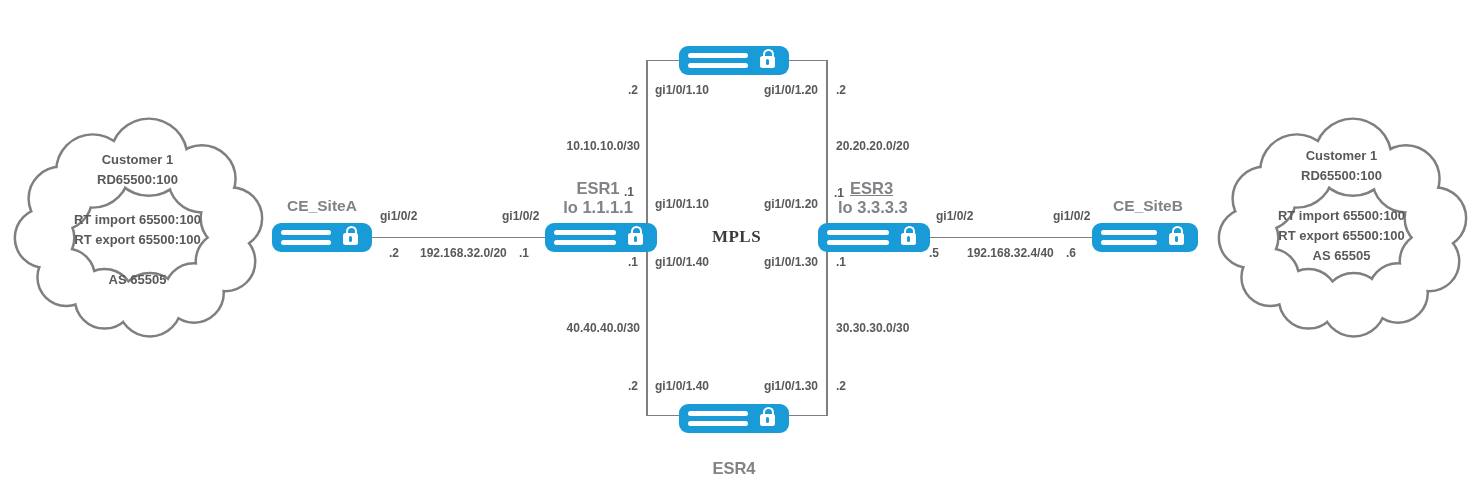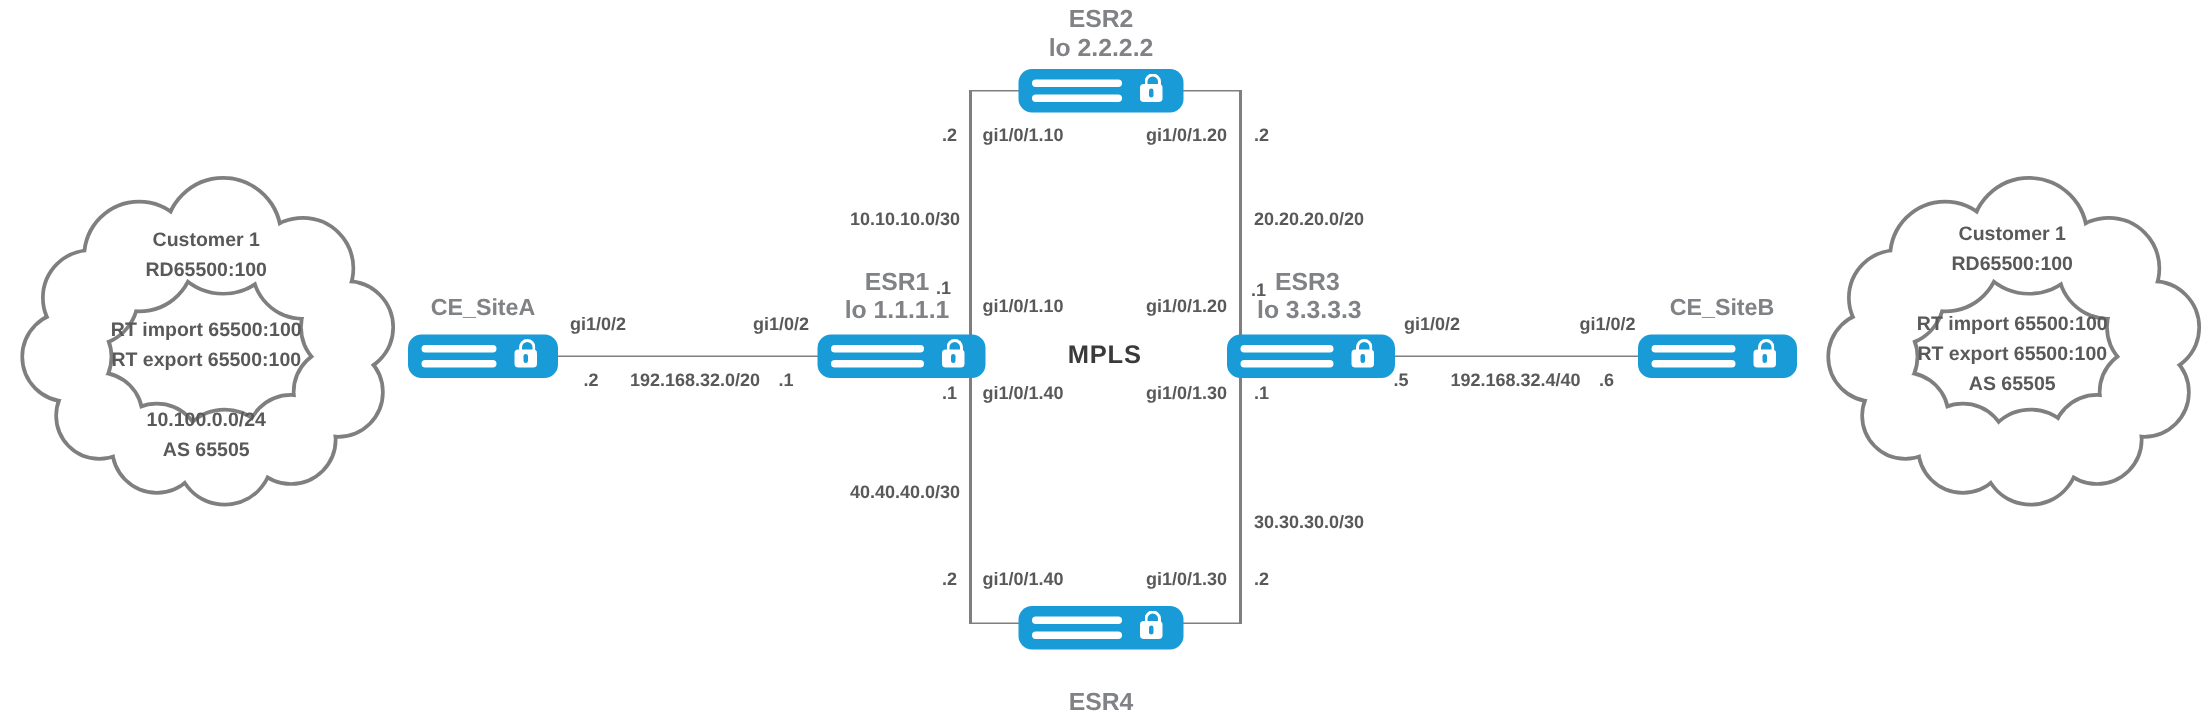--- a/index.html
+++ b/index.html
@@ -101,21 +101,20 @@
         <circle cx="52" cy="88" r="31"></circle>
     </g>
   </svg>
   <div class="cloud-text" style="left:30px;top:150px;width:215px;">
     <div>Customer 1</div>
     <div>RD65500:100</div>
     <div></div>
     <div>RT import 65500:100</div>
     <div>RT export 65500:100</div>
     <div></div>
-    <div>10.100.0.0/24</div>
     <div>AS 65505</div>
   </div>
 
   <svg class="cloud-svg" style="left:1212px;top:112px;" width="258" height="236" viewBox="0 0 260 240">
     <g class="cloud-stroke">
       <circle cx="85" cy="60" r="36"></circle>
         <circle cx="142" cy="46" r="38"></circle>
         <circle cx="196" cy="68" r="33"></circle>
       <circle cx="226" cy="108" r="30"></circle>
         <circle cx="220" cy="152" r="29"></circle>
@@ -210,32 +209,28 @@
       </div>
   </div>
 
   <div class="name-lbl" style="left:264px;top:197px;width:116px;">CE_SiteA</div>
   <div class="name-lbl" style="left:1090px;top:197px;width:116px;">CE_SiteB</div>
 
   <div class="esr-lbl" style="left:556px;top:179px;width:84px;">
     <div>ESR1</div>
     <div>lo 1.1.1.1</div>
   </div>
-  <div class="esr-lbl" style="left:674px;top:4px;width:120px;">
-    <div>ESR2</div>
-    <div>lo 2.2.2.2</div>
-  </div>
-  <div class="esr-lbl" style="left:850px;top:179px;text-align:left;">ESR3</div>
+  <div class="esr-lbl" style="left:850px;top:179px;text-align:left;text-decoration:underline;">ESR3</div>
   <div class="esr-lbl" style="left:838px;top:198px;text-align:right;">lo 3.3.3.3</div>
   <div class="esr-lbl" style="left:674px;top:440px;width:120px;margin-top:19px;">
     <div>ESR4</div>
     <div>lo 4.4.4.4</div>
   </div>
 
-  <div class="mpls-lbl" style="left:646px;top:227px;width:181px;">MPLS</div>
+  <div class="mpls-lbl" style="left:646px;top:227px;width:181px;font-family:Liberation Serif, serif;">MPLS</div>
 
   <span class="if-lbl" style="left:380px;top:209px;">gi1/0/2</span>
   <span class="if-lbl" style="left:502px;top:209px;">gi1/0/2</span>
   <span class="if-lbl" style="left:389px;top:246px;">.2</span>
   <span class="if-lbl" style="left:420px;top:246px;">192.168.32.0/20</span>
   <span class="if-lbl" style="left:519px;top:246px;">.1</span>
 
   <span class="if-lbl" style="left:936px;top:209px;">gi1/0/2</span>
   <span class="if-lbl" style="left:1053px;top:209px;">gi1/0/2</span>
   <span class="if-lbl" style="left:929px;top:246px;">.5</span>
@@ -254,20 +249,20 @@
   <span class="if-lbl" style="left:655px;top:197px;">gi1/0/1.10</span>
   <span class="if-lbl ta-r" style="left:738px;top:197px;width:80px;">gi1/0/1.20</span>
   <span class="if-lbl" style="left:834px;top:186px;">.1</span>
 
   <span class="if-lbl" style="left:655px;top:255px;">gi1/0/1.40</span>
   <span class="if-lbl ta-r" style="left:738px;top:255px;width:80px;">gi1/0/1.30</span>
   <span class="if-lbl ta-r" style="left:622px;top:255px;width:16px;">.1</span>
   <span class="if-lbl" style="left:836px;top:255px;">.1</span>
 
   <span class="if-lbl ta-r" style="left:552px;top:321px;width:88px;text-align:right;">40.40.40.0/30</span>
-  <span class="if-lbl" style="left:836px;top:321px;margin-top:20px;">30.30.30.0/30</span>
+  <span class="if-lbl" style="left:836px;top:321px;">30.30.30.0/30</span>
 
   <span class="if-lbl ta-r" style="left:612px;top:379px;width:26px;">.2</span>
   <span class="if-lbl" style="left:655px;top:379px;">gi1/0/1.40</span>
   <span class="if-lbl ta-r" style="left:738px;top:379px;width:80px;">gi1/0/1.30</span>
   <span class="if-lbl" style="left:836px;top:379px;">.2</span>
 
 </div>
 
 </body></html>

